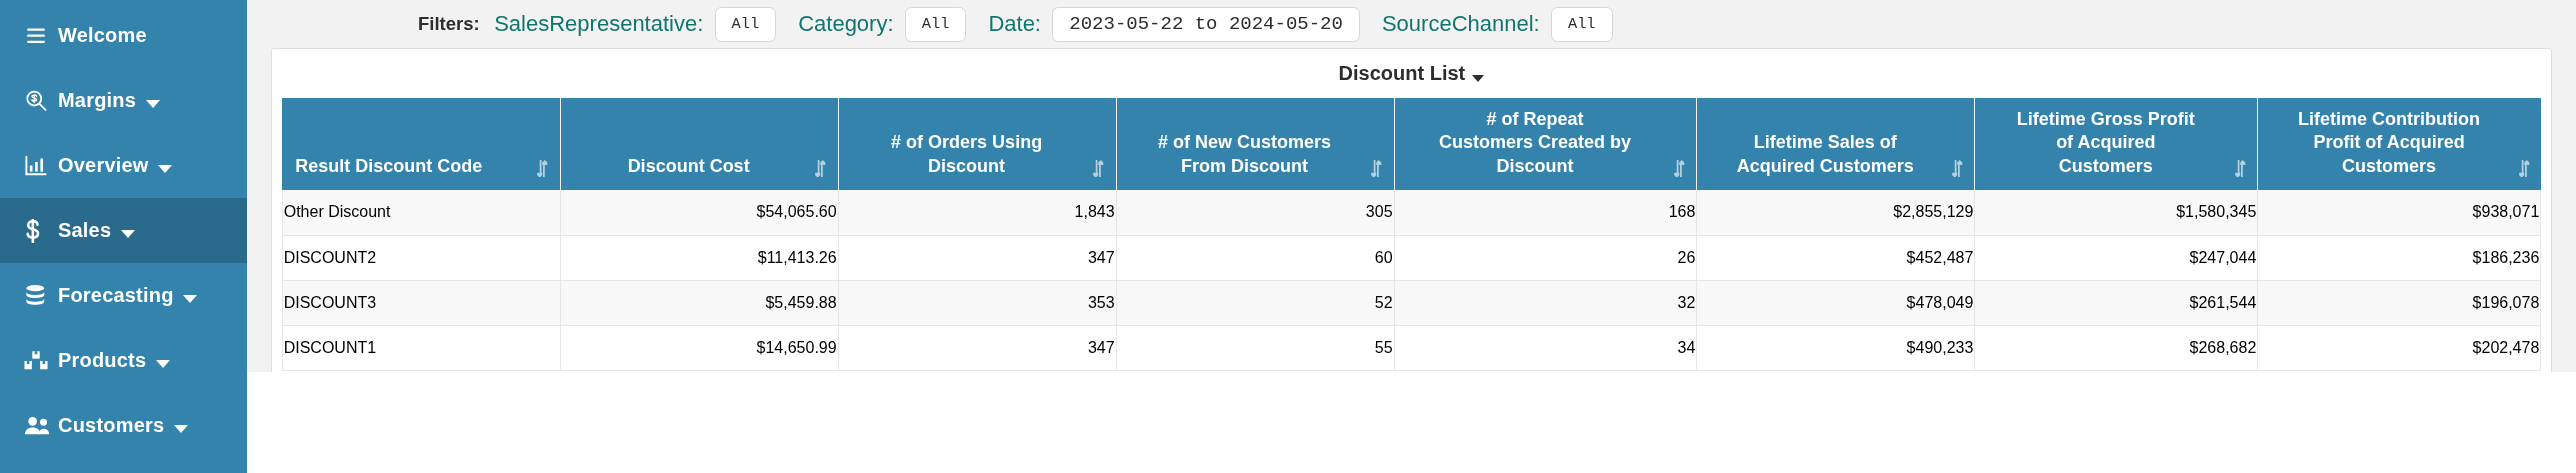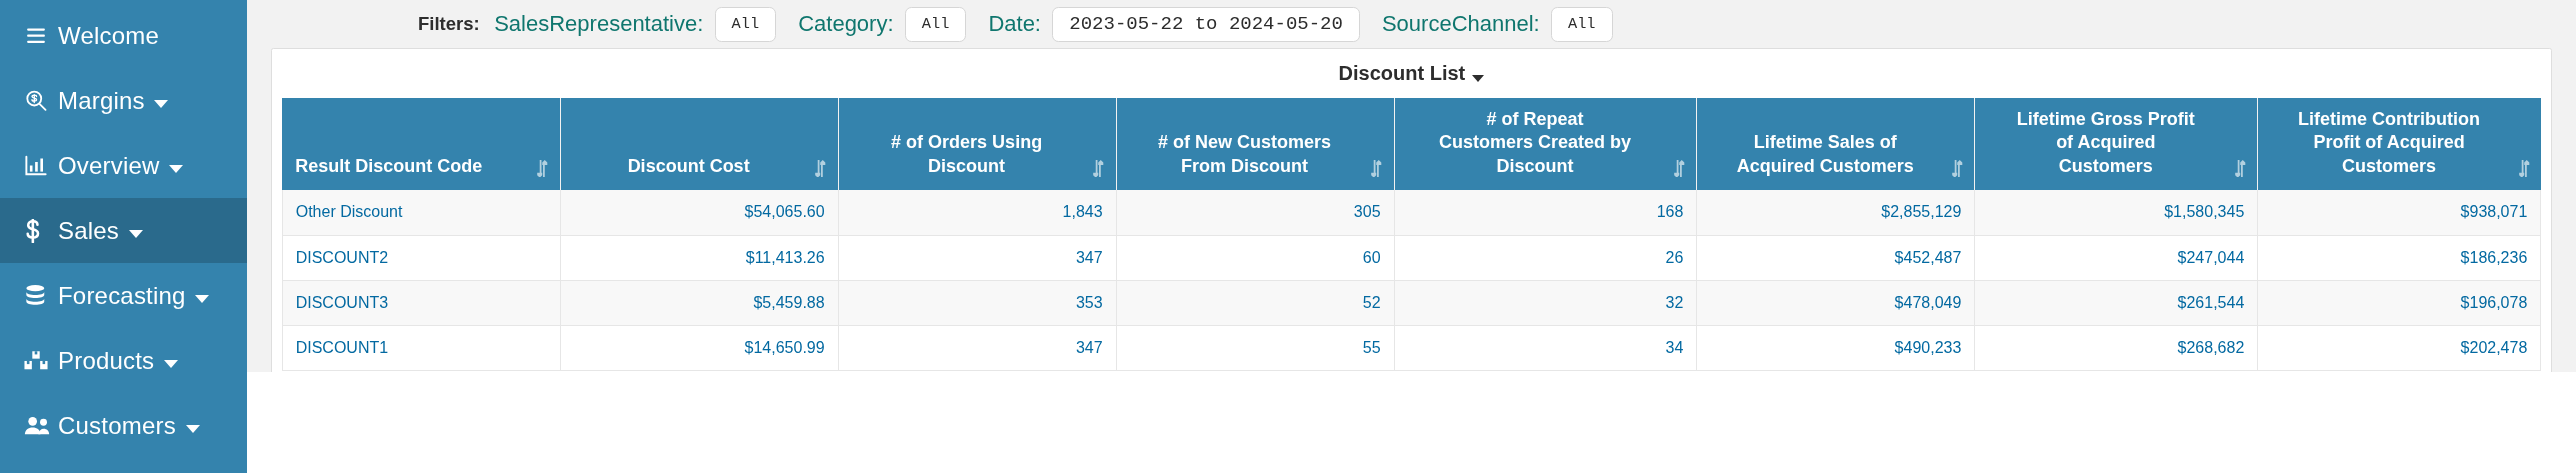--- a/index.html
+++ b/index.html
@@ -28,21 +28,21 @@
     user-select: none;
   }
   .nav-item.active { background: #2a6a8c; text-align: right; }
   .nav-icon {
     width: 34px; flex: 0 0 34px;
     display: flex; align-items: center; justify-content: flex-start;
     color: #ffffff;
   }
   .nav-icon svg { display: block; }
   .nav-label {
-    font-size: 24px; font-weight: normal;
+    font-size: 20px; font-weight: bold;
     letter-spacing: 0.2px;
     white-space: nowrap;
   }
   .caret {
     margin-left: 9.7px;
     width: 0; height: 0;
     border-left: 7.2px solid transparent;
     border-right: 7.2px solid transparent;
     border-top: 8px solid #ffffff;
     display: inline-block;
@@ -135,22 +135,22 @@
   .sort-ico {
     position: absolute;
     right: 9.7px; bottom: 13px;
     width: 14.5px; height: 17.7px;
     opacity: .62;
   }
   .sort-ico svg { display: block; }
 
   tbody td {
     font-size: 16px;
-    color: #0369a1;
-    padding: 0 13px;
+    color: #000000;
+    padding: 0 1px;
     height: 45px;
     border-right: 0.8px solid #e6e6e6;
     border-bottom: 0.8px solid #e6e6e6;
     text-align: right;
     white-space: nowrap;
     overflow: hidden;
     margin-left: 36px;
   }
   tbody td:first-child { text-align: left; border-left: 0.8px solid #e6e6e6; }
   tbody td:last-child { border-right: 0.8px solid #e6e6e6; }

